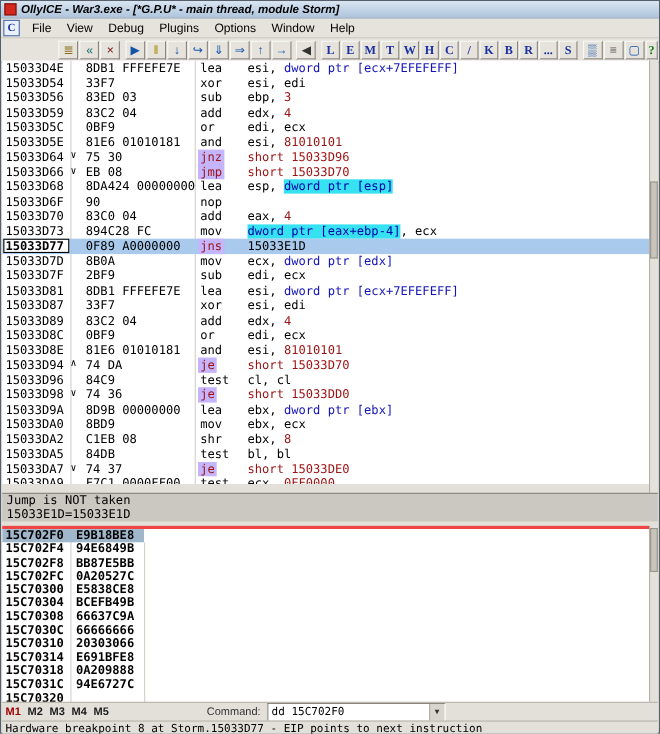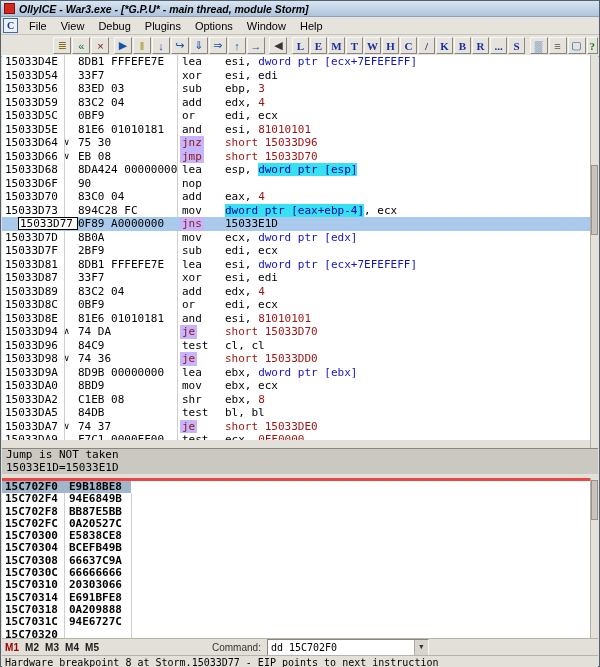--- a/index.html
+++ b/index.html
@@ -23,21 +23,21 @@
   .tb-gap{width:6px;}
   .letter-btn{width:17px;height:17px;display:flex;align-items:center;justify-content:center;font:bold 11px "Liberation Serif",serif;color:#1A2FA0;background:#E6E3DC;border:1px solid;border-color:#F8F8F4 #8A867E #8A867E #F8F8F4;margin-right:1px;box-sizing:border-box;cursor:default;}
   .help-btn{color:#0A7A0A;font-weight:bold;font-family:"Liberation Serif",serif;}
 
   
   .disasm{position:absolute;left:1px;right:9px;top:54px;height:385px;background:#FFFFFF;overflow:hidden;font:11px "DejaVu Sans Mono",monospace;color:#000;}
   .vline{position:absolute;top:0;bottom:0;width:1px;background:#D2CFC8;}
   .drow{position:relative;height:13.5px;line-height:13.5px;white-space:pre;}
   .drow.sel{background:#A9CAEC;}
   .addr{position:absolute;left:3px;width:56px;}
-  .addr.eip{left:16px;top:0;height:11px;line-height:11px;padding:0 1px;background:#FFFFFF;border:1px solid #000;font-weight:normal;}
+  .addr.eip{left:1px;top:0;height:11px;line-height:11px;padding:0 1px;background:#FFFFFF;border:1px solid #000;font-weight:bold;}
   .arrow{position:absolute;left:62px;width:12px;font-size:9px;color:#000;}
   .bytes{position:absolute;left:76px;}
   .mn{position:absolute;left:180px;}
   .mn.jump{background:#c4b5fd;color:#9B1212;padding:0 2px;margin-left:-2px;}
   .ops{position:absolute;left:223px;}
   .t-mem{color:#1414B8;}
   .t-red{color:#9B1212;}
   .t-hl{background:#36E2F2;color:#0000A8;}
 
   
@@ -52,21 +52,21 @@
   .dump{position:absolute;left:1px;right:9px;top:477px;height:160px;background:#FFFFFF;overflow:hidden;font:bold 11px "DejaVu Sans Mono",monospace;color:#000;border-top:3px solid #ef4444;}
   .xrow{position:relative;height:12.3px;line-height:12.3px;white-space:pre;}
   .xrow.sel{background:linear-gradient(to right,#9FB6CB 0 129px,#FFFFFF 129px);}
   .xaddr{position:absolute;left:3px;}
   .xval{position:absolute;left:67px;}
 
   
   .cmdbar{position:absolute;left:1px;right:1px;top:637px;height:17px;background:#E3E0D9;border-top:1px solid #B8B4AC;display:flex;align-items:center;box-sizing:border-box;}
   .mtab{width:20px;text-align:center;font:bold 10px "Liberation Sans",sans-serif;color:#1A1A1A;cursor:default;}
   .mtab.m1{color:#A00000;}
-  .cmd-label{margin-left:110px;font-size:10px;color:#333;}
+  .cmd-label{margin-left:86px;font-size:10px;color:#333;}
   .combo{margin-left:6px;width:162px;height:17px;background:#FFFFFF;border:1px solid;border-color:#8A867E #F8F8F4 #F8F8F4 #8A867E;position:relative;display:flex;align-items:center;padding-left:3px;font:10px "DejaVu Sans Mono",monospace;box-sizing:border-box;}
   .combo-arrow{position:absolute;right:0;top:0;bottom:0;width:13px;background:#D8D5CE;border-left:1px solid #B0ACA4;display:flex;align-items:center;justify-content:center;font-size:7px;color:#333;}
 
   
   .statusbar{position:absolute;left:1px;right:1px;top:654px;height:12px;background:#E3E0D9;border-top:1px solid #B8B4AC;font:10px "DejaVu Sans Mono",monospace;color:#000;padding:1px 3px;white-space:nowrap;overflow:hidden;box-sizing:border-box;}
 </style>
 </head>
 <body>
 
 <div class="window">

